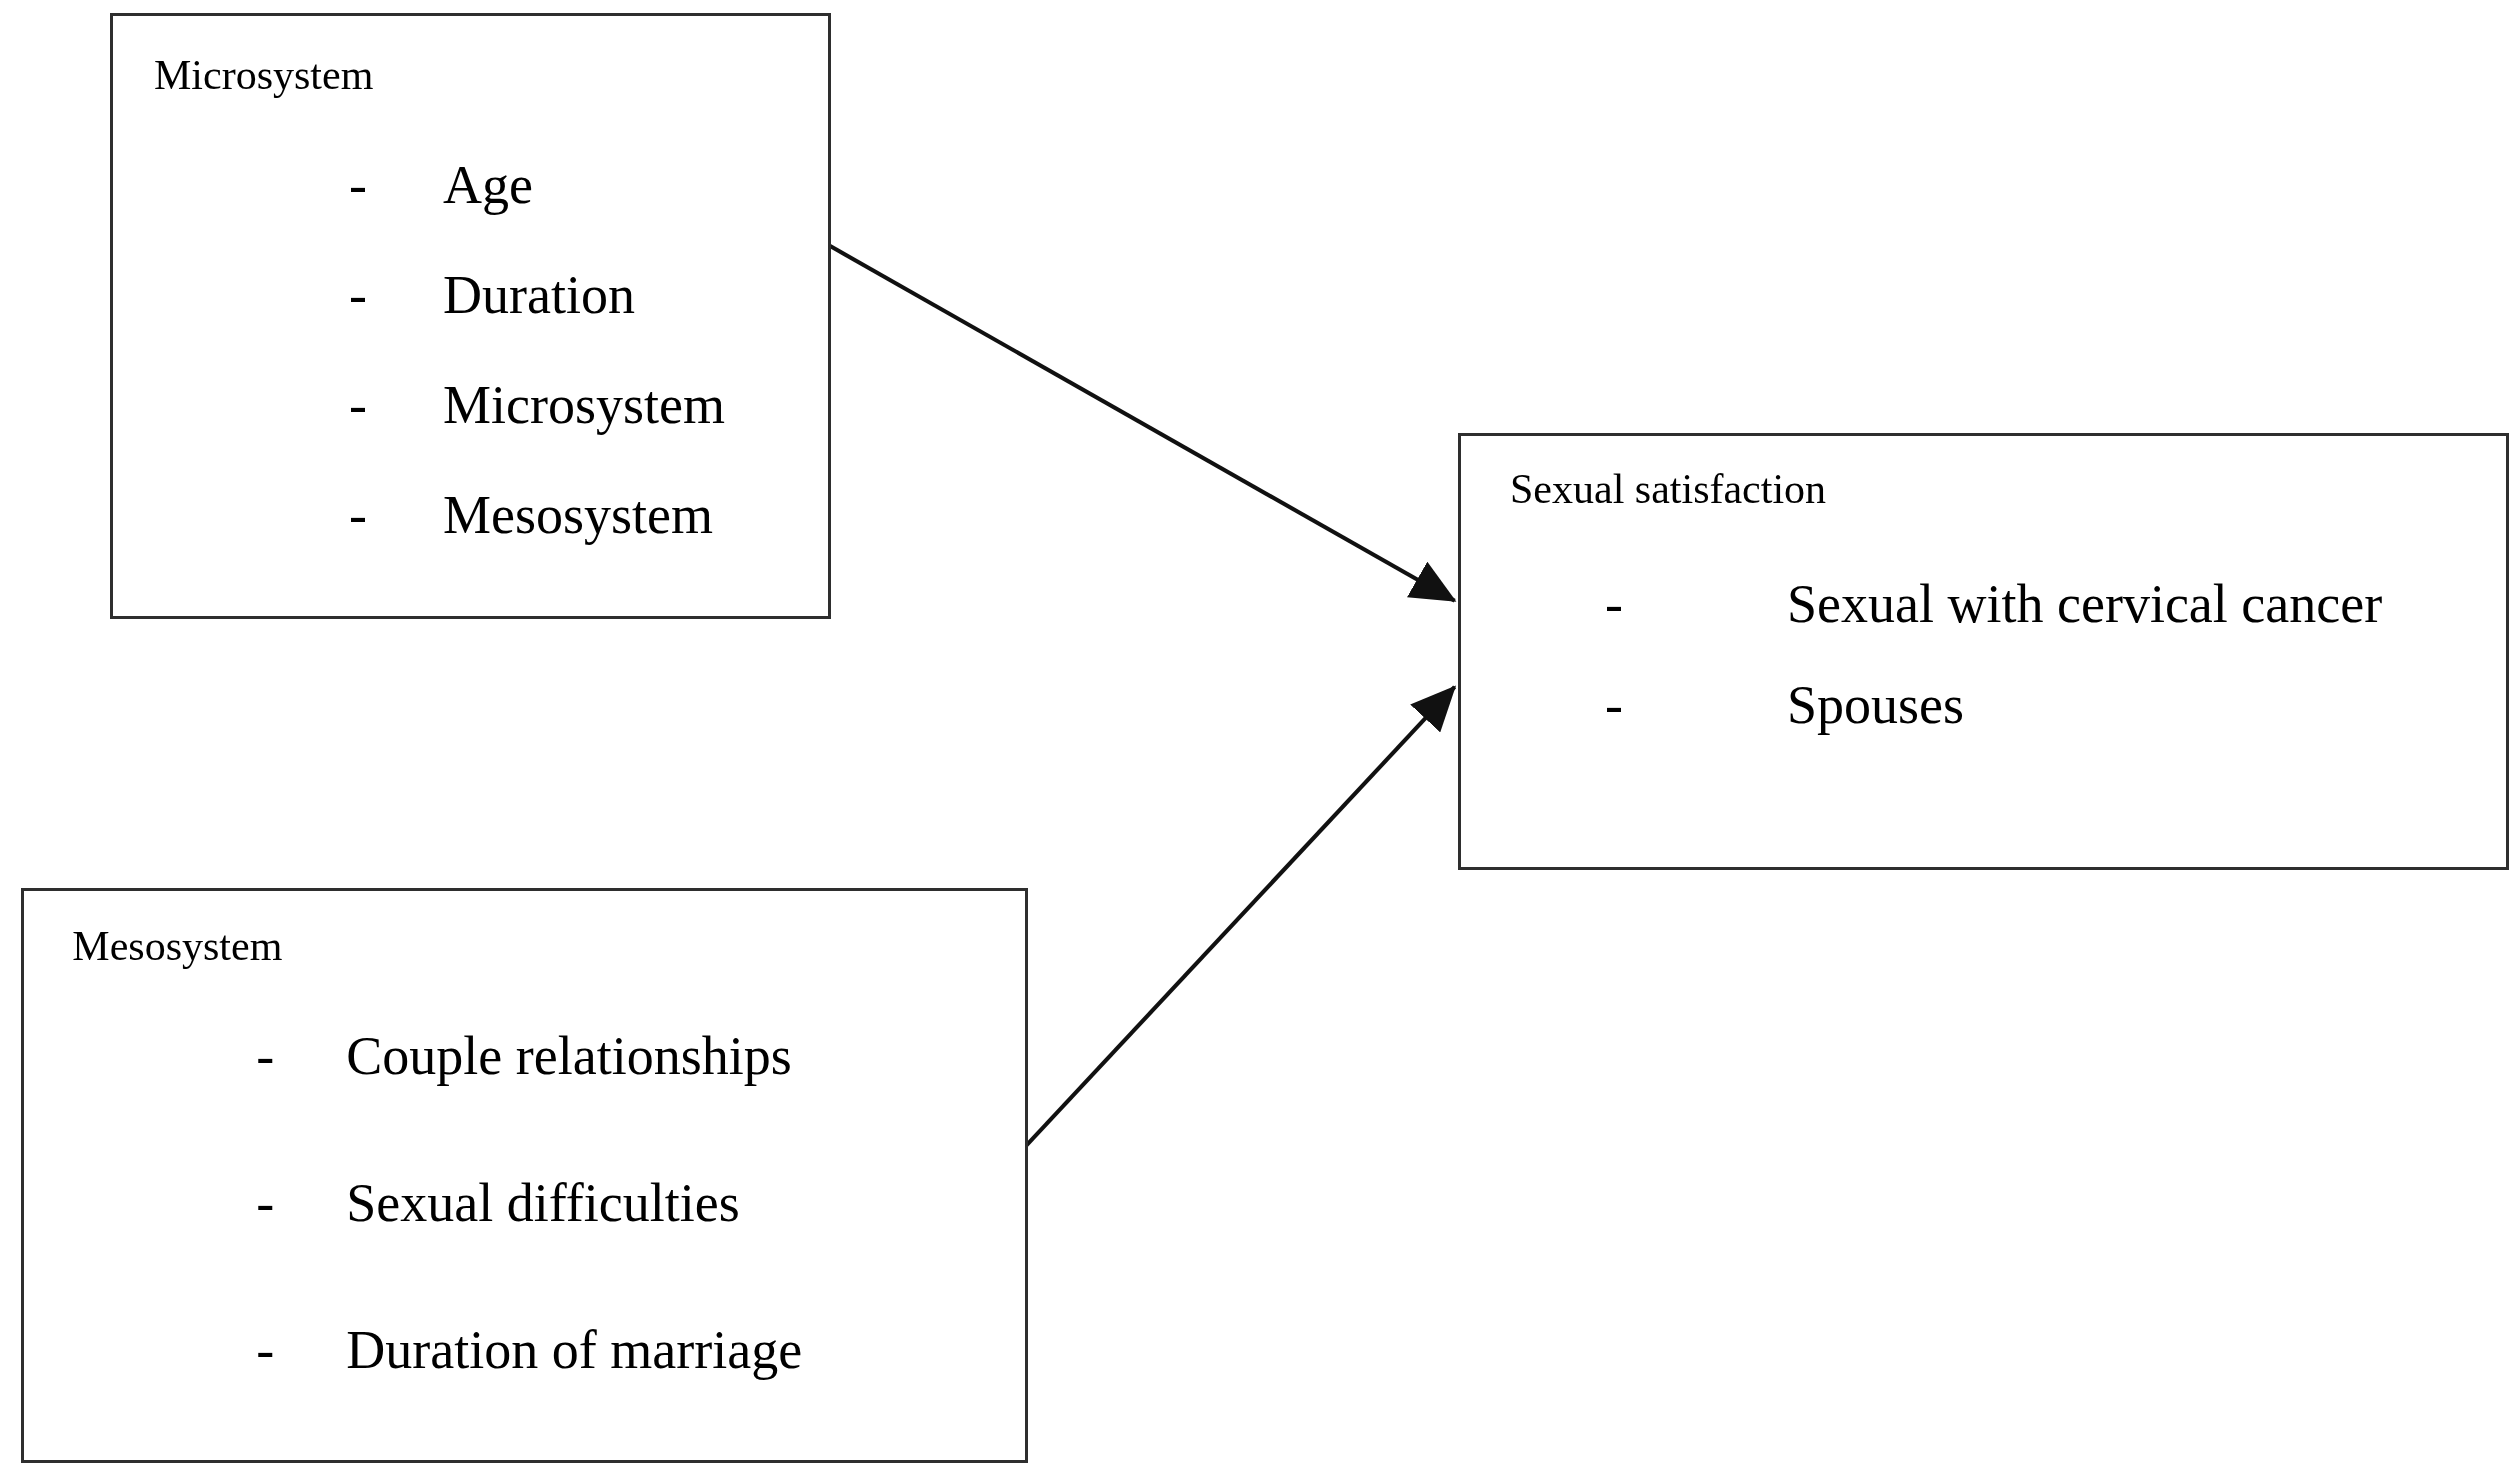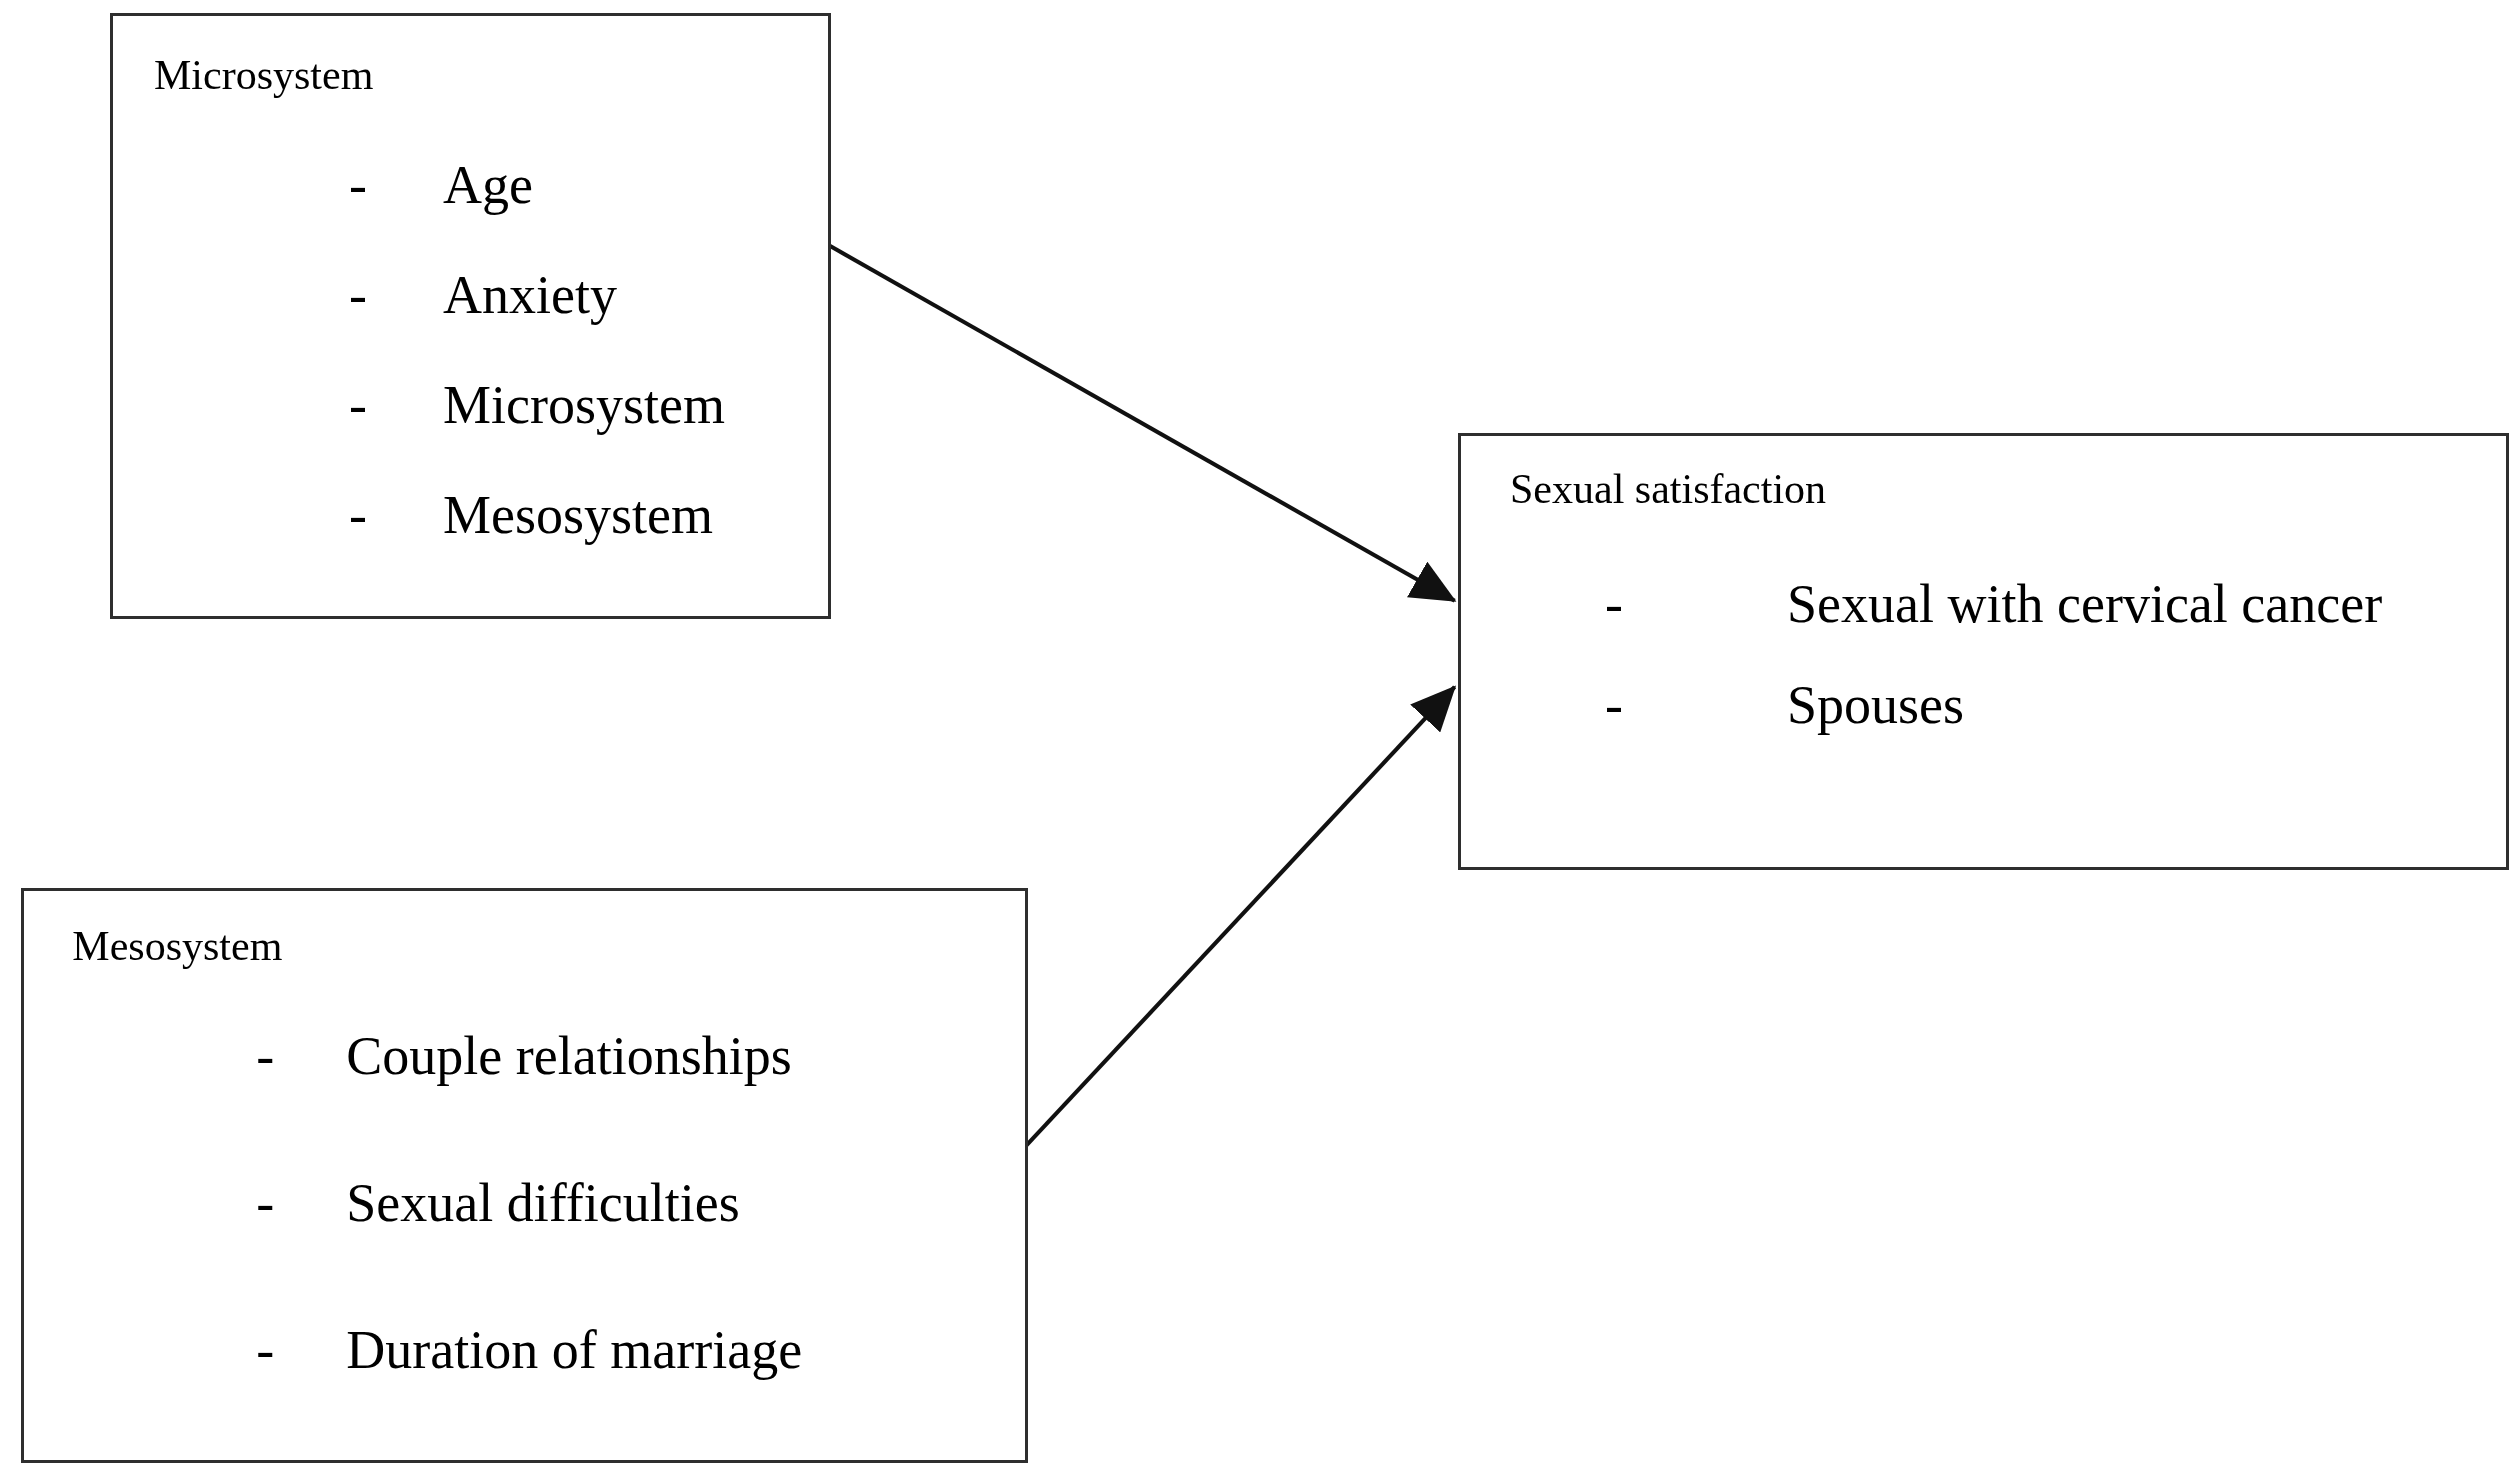--- a/index.html
+++ b/index.html
@@ -74,21 +74,21 @@
   </svg>
 
   <div class="box" id="box-microsystem">
     <div class="box-title">Microsystem</div>
     <div class="row">
       <span class="dash">-</span>
       <span class="item-label">Age</span>
     </div>
     <div class="row">
       <span class="dash">-</span>
-      <span class="item-label">Anxiety</span>
+      <span class="item-label">Duration</span>
     </div>
     <div class="row">
       <span class="dash">-</span>
       <span class="item-label">Microsystem</span>
     </div>
     <div class="row">
       <span class="dash">-</span>
       <span class="item-label">Mesosystem</span>
     </div>
   </div>

